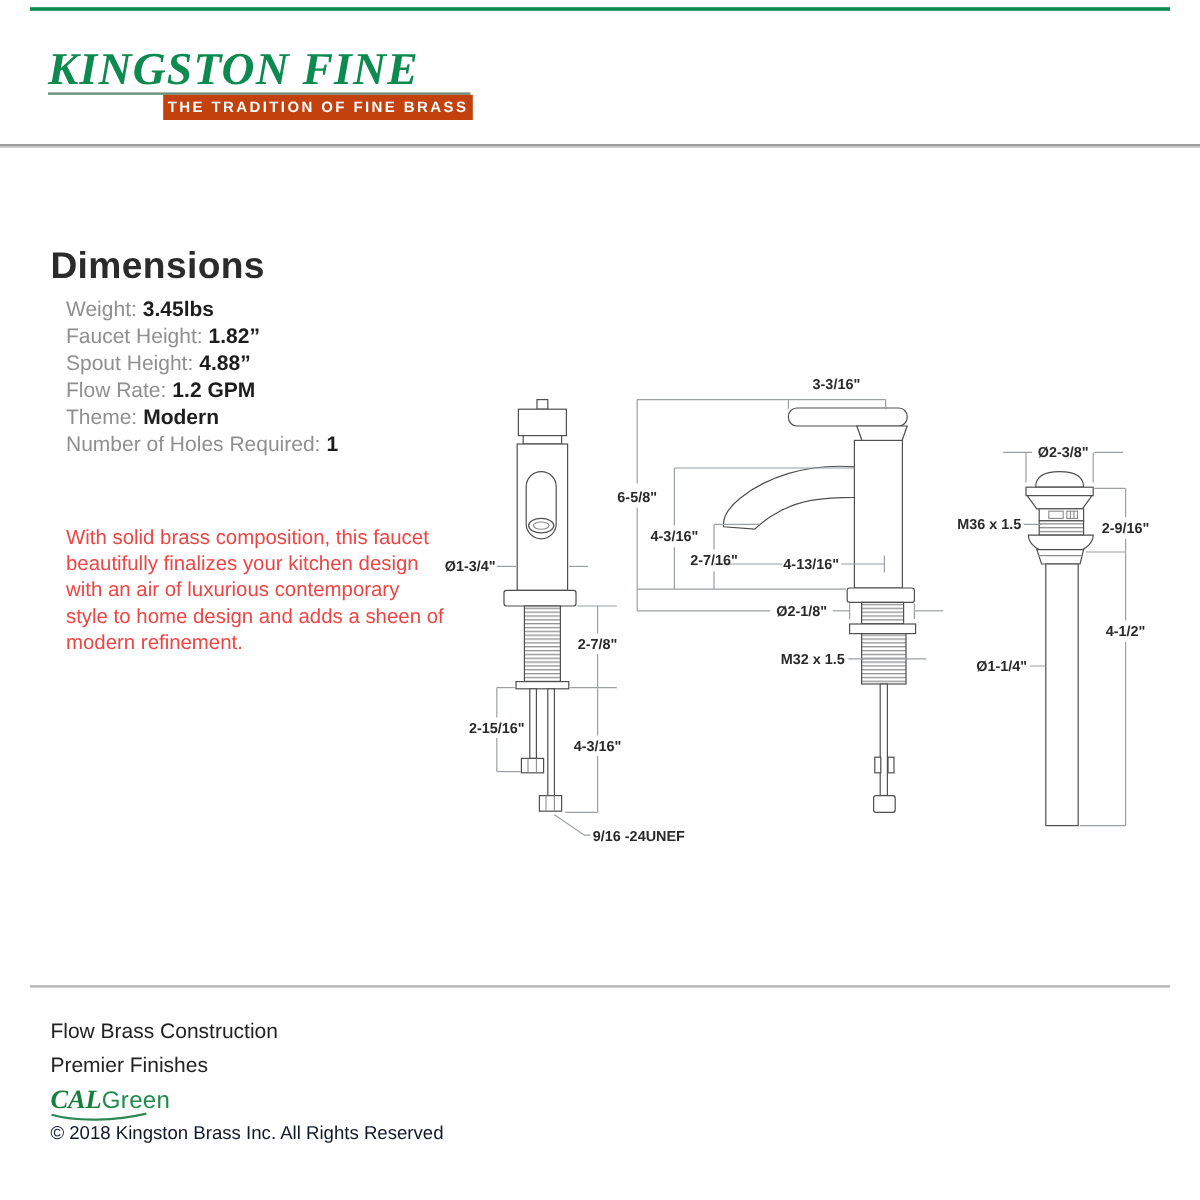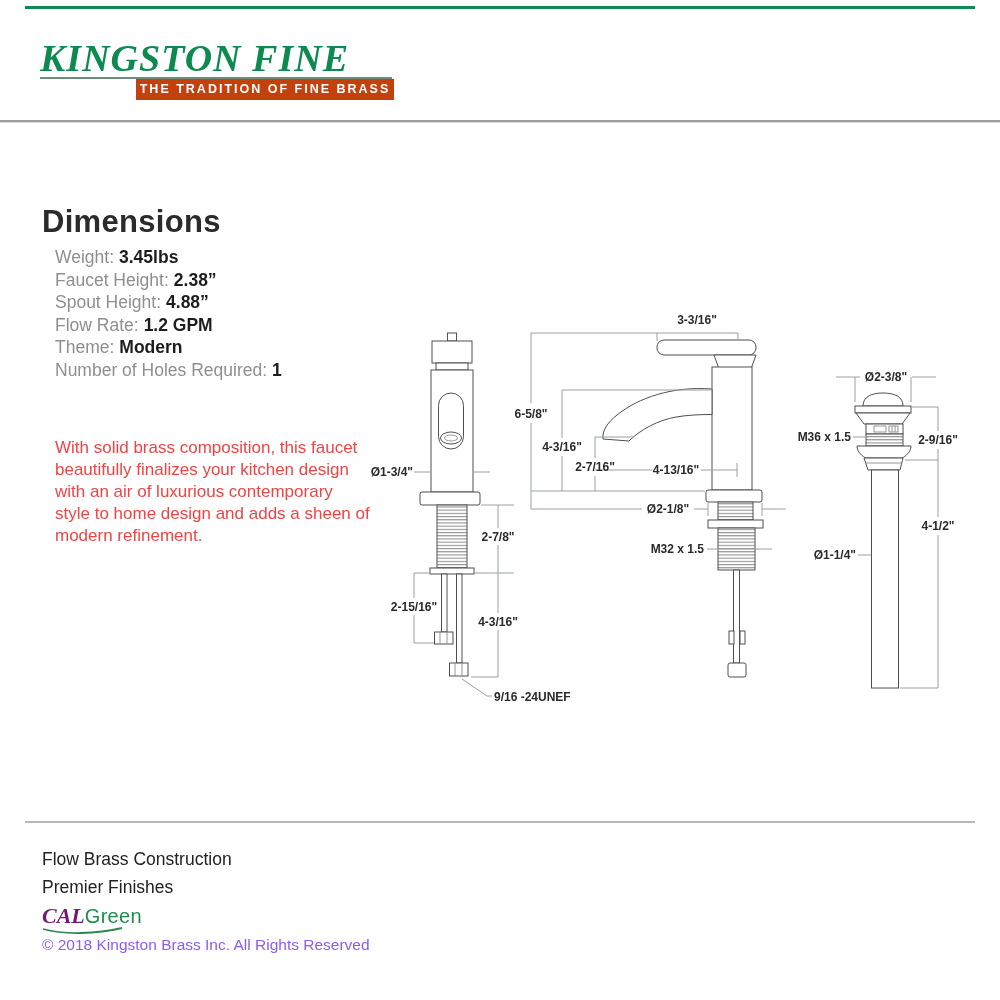--- a/index.html
+++ b/index.html
@@ -22,41 +22,41 @@
   .outline{fill:#ffffff;stroke:#4f4f4f;stroke-width:1;}
   .thin{fill:none;stroke:#8a8a8a;stroke-width:0.9;}
   .hatchfill{fill:url(#hatch);stroke:#4f4f4f;stroke-width:1;}
   .dim{stroke:#9aa0a4;stroke-width:1;fill:none;}
   .dim-label{font-family:"Liberation Sans", sans-serif;font-size:12px;font-weight:bold;fill:#2a2a2a;}
   #rule-bottom{left:25px;top:821px;width:950px;height:2px;background:#b8b8b8;}
   #footer-line1{left:42px;top:849px;font-size:17.5px;color:#222222;}
   #footer-line2{left:42px;top:877px;font-size:17.5px;color:#222222;}
   #calgreen{left:42px;top:903px;white-space:nowrap;}
   #calgreen .cal{font-family:"Liberation Serif", serif;font-style:italic;font-weight:bold;
-                 font-size:22px;color:#701a75;}
+                 font-size:22px;color:#15803d;}
   #calgreen .green{font-size:20px;font-weight:normal;color:#1f8b4d;letter-spacing:0.3px;}
   #cal-swoosh{left:42px;top:926px;}
-  #copyright{left:42px;top:936px;font-size:15.5px;color:#8b5cf6;}
+  #copyright{left:42px;top:936px;font-size:15.5px;color:#0f172a;}
 </style>
 </head>
 <body>
 
 <div class="abs" id="top-accent"></div>
 
 <div class="abs" id="logo-text">KINGSTON FINE</div>
 <div class="abs" id="logo-underline"></div>
 <div class="abs" id="tagline-bar">THE TRADITION OF FINE BRASS</div>
 
 <div class="abs" id="rule-top"></div>
 
 <div class="abs" id="dimensions-heading">Dimensions</div>
 
 <div class="abs" id="specs">
   <div><span class="spec-label">Weight:</span><span class="spec-value">3.45lbs</span></div>
-  <div><span class="spec-label">Faucet Height:</span><span class="spec-value">2.38”</span></div>
+  <div><span class="spec-label">Faucet Height:</span><span class="spec-value">1.82”</span></div>
   <div><span class="spec-label">Spout Height:</span><span class="spec-value">4.88”</span></div>
   <div><span class="spec-label">Flow Rate:</span><span class="spec-value">1.2 GPM</span></div>
   <div><span class="spec-label">Theme:</span><span class="spec-value">Modern</span></div>
   <div><span class="spec-label">Number of Holes Required:</span><span class="spec-value">1</span></div>
 </div>
 
 <div class="abs" id="description">With solid brass composition, this faucet beautifully finalizes your kitchen design with an air of luxurious contemporary style to home design and adds a sheen of modern refinement.</div>
 
 <svg class="abs" id="drawing-svg" width="632" height="420" viewBox="365 295 632 420" xmlns="http://www.w3.org/2000/svg">
   <defs>

